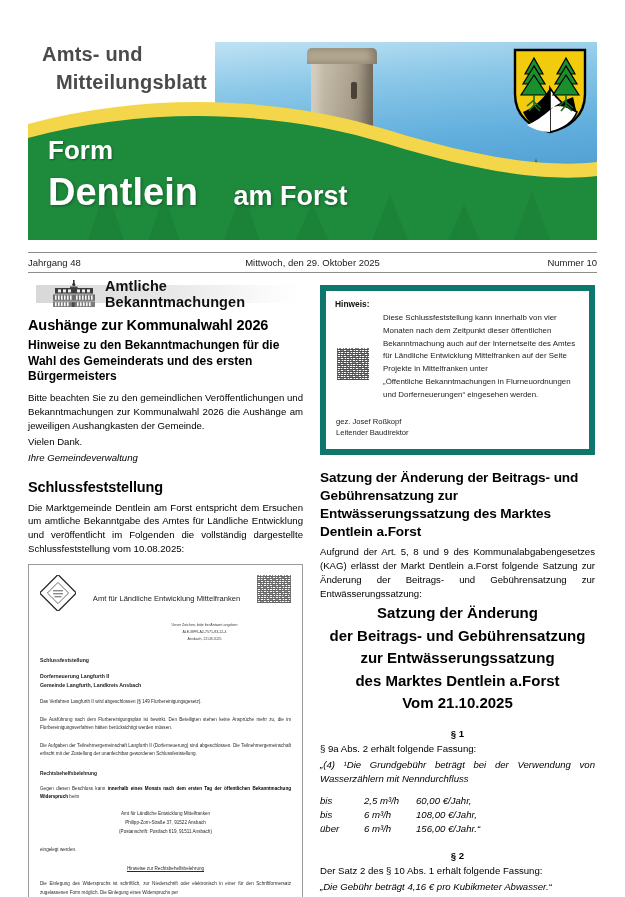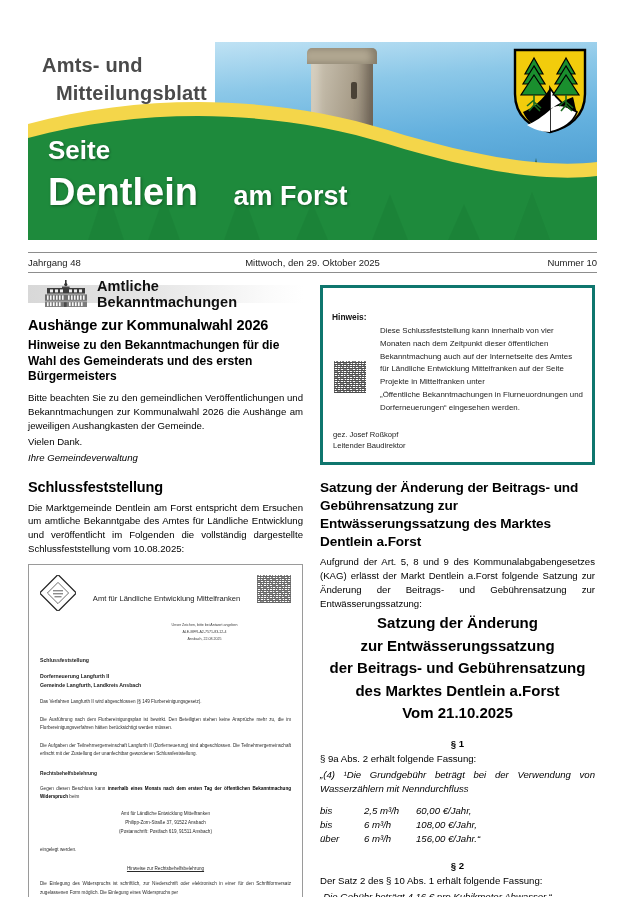--- a/index.html
+++ b/index.html
@@ -86,21 +86,21 @@
   .mh-band {
     position: absolute;
     left: 0; right: 0; bottom: 0;
     height: 150px;
   }
   .mh-band svg { display: block; width: 100%; height: 100%; }
 
   .mh-title-top {
     position: absolute;
     left: 14px;
-    top: 33px;
+    top: 22px;
     font-size: 20px;
     font-weight: 700;
     color: #4a4a4a;
     line-height: 1.42;
     letter-spacing: .2px;
   }
   .mh-title-top span { display: block; }
   .mh-title-top .l2 { margin-left: 14px; }
 
   .mh-markt {
@@ -165,20 +165,21 @@
   .col-right { left: 320px; }
 
   
   .sec-banner {
     position: relative;
     height: 18px;
     margin-bottom: 13px;
     background: linear-gradient(90deg, #d8d8d8 0%, #e6e6e6 46%, #fbfbfb 88%, #ffffff 100%);
     display: flex;
     align-items: center;
+    margin-left: 8px;
   }
   .sec-banner .bld { width: 46px; height: 28px; margin-left: 15px; flex: 0 0 auto; }
   .sec-banner .bld svg { display: block; width: 100%; height: 100%; }
   .sec-banner .txt {
     margin-left: 8px;
     font-size: 14.5px;
     font-weight: 700;
     color: #111;
     letter-spacing: .1px;
   }
@@ -290,22 +291,22 @@
     margin: 12px 0 0 0;
     font-size: 4.6px;
     color: #2a2a2a;
     text-align: center;
     text-decoration: underline;
   }
   .fax-b { font-weight: 700; color: #000; }
 
   
   .hinweis {
-    border: 3px solid #0f766e;
-    padding: 24px 9px 10px 9px;
+    border: 6px solid #0f766e;
+    padding: 8px 9px 10px 9px;
     position: relative;
     min-height: 104px;
   }
   .hinweis .lbl {
     font-size: 8.4px;
     font-weight: 700;
     color: #111;
     margin-bottom: 3px;
   }
   .hinweis .row { display: flex; }
@@ -419,21 +420,21 @@
           <polygon points="486,150 504,102 522,150"></polygon>
         </g>
       </svg>
     </div>
 
     <div class="mh-title-top">
       <span>Amts- und</span>
       <span class="l2">Mitteilungsblatt</span>
     </div>
 
-    <div class="mh-markt">Seite</div>
+    <div class="mh-markt">Form</div>
     <div class="mh-name"><span>Dentlein</span><span class="small"> am Forst</span></div>
 
     <div class="mh-arms">
       <svg viewBox="0 0 74 86">
         <path d="M2,2 H72 V46 C72,68 56,80 37,84 C18,80 2,68 2,46 Z" fill="#f2cc0c" stroke="#000" stroke-width="2.4"></path>
         <path d="M37,40 C30,52 20,60 10,64 C14,74 24,81 37,84 Z" fill="#000"></path>
         <path d="M37,40 C44,52 54,60 64,64 C60,74 50,81 37,84 Z" fill="#fff" stroke="#000" stroke-width="1.6"></path>
         <path d="M37,62 C44,56 52,52 60,49 C62,56 62,60 64,64 C54,60 44,54 37,62 Z" fill="#000"></path>
         <path d="M37,62 C30,68 22,74 14,77 C20,81 28,84 37,84 Z" fill="#fff"></path>
         <g fill="#1a8f2e" stroke="#000" stroke-width="1.2">
@@ -586,22 +587,22 @@
 
     <h2 class="sat-title">
       <span>Satzung der Änderung der Beitrags- und</span>
       <span>Gebührensatzung zur Entwässerungssatzung</span>
       <span>des Marktes Dentlein a.Forst</span>
     </h2>
     <p class="body">Aufgrund der Art. 5, 8 und 9 des Kommunalabgabengesetzes (KAG) erlässt der Markt Dentlein a.Forst folgende Satzung zur Änderung der Beitrags- und Gebührensatzung zur Entwässerungssatzung:</p>
 
     <div class="sat-center">
       <span>Satzung der Änderung</span>
+      <span>der Beitrags- und Gebührensatzung</span>
       <span>zur Entwässerungssatzung</span>
-      <span>der Beitrags- und Gebührensatzung</span>
       <span>des Marktes Dentlein a.Forst</span>
       <span>Vom 21.10.2025</span>
     </div>
 
     <div class="para-mark">§ 1</div>
     <p class="body nj">§ 9a Abs. 2 erhält folgende Fassung:</p>
     <p class="sat-quote">„(4) ¹Die Grundgebühr beträgt bei der Verwendung von Wasserzählern mit Nenndurchfluss</p>
 
     <table class="fees">
       <tbody>

